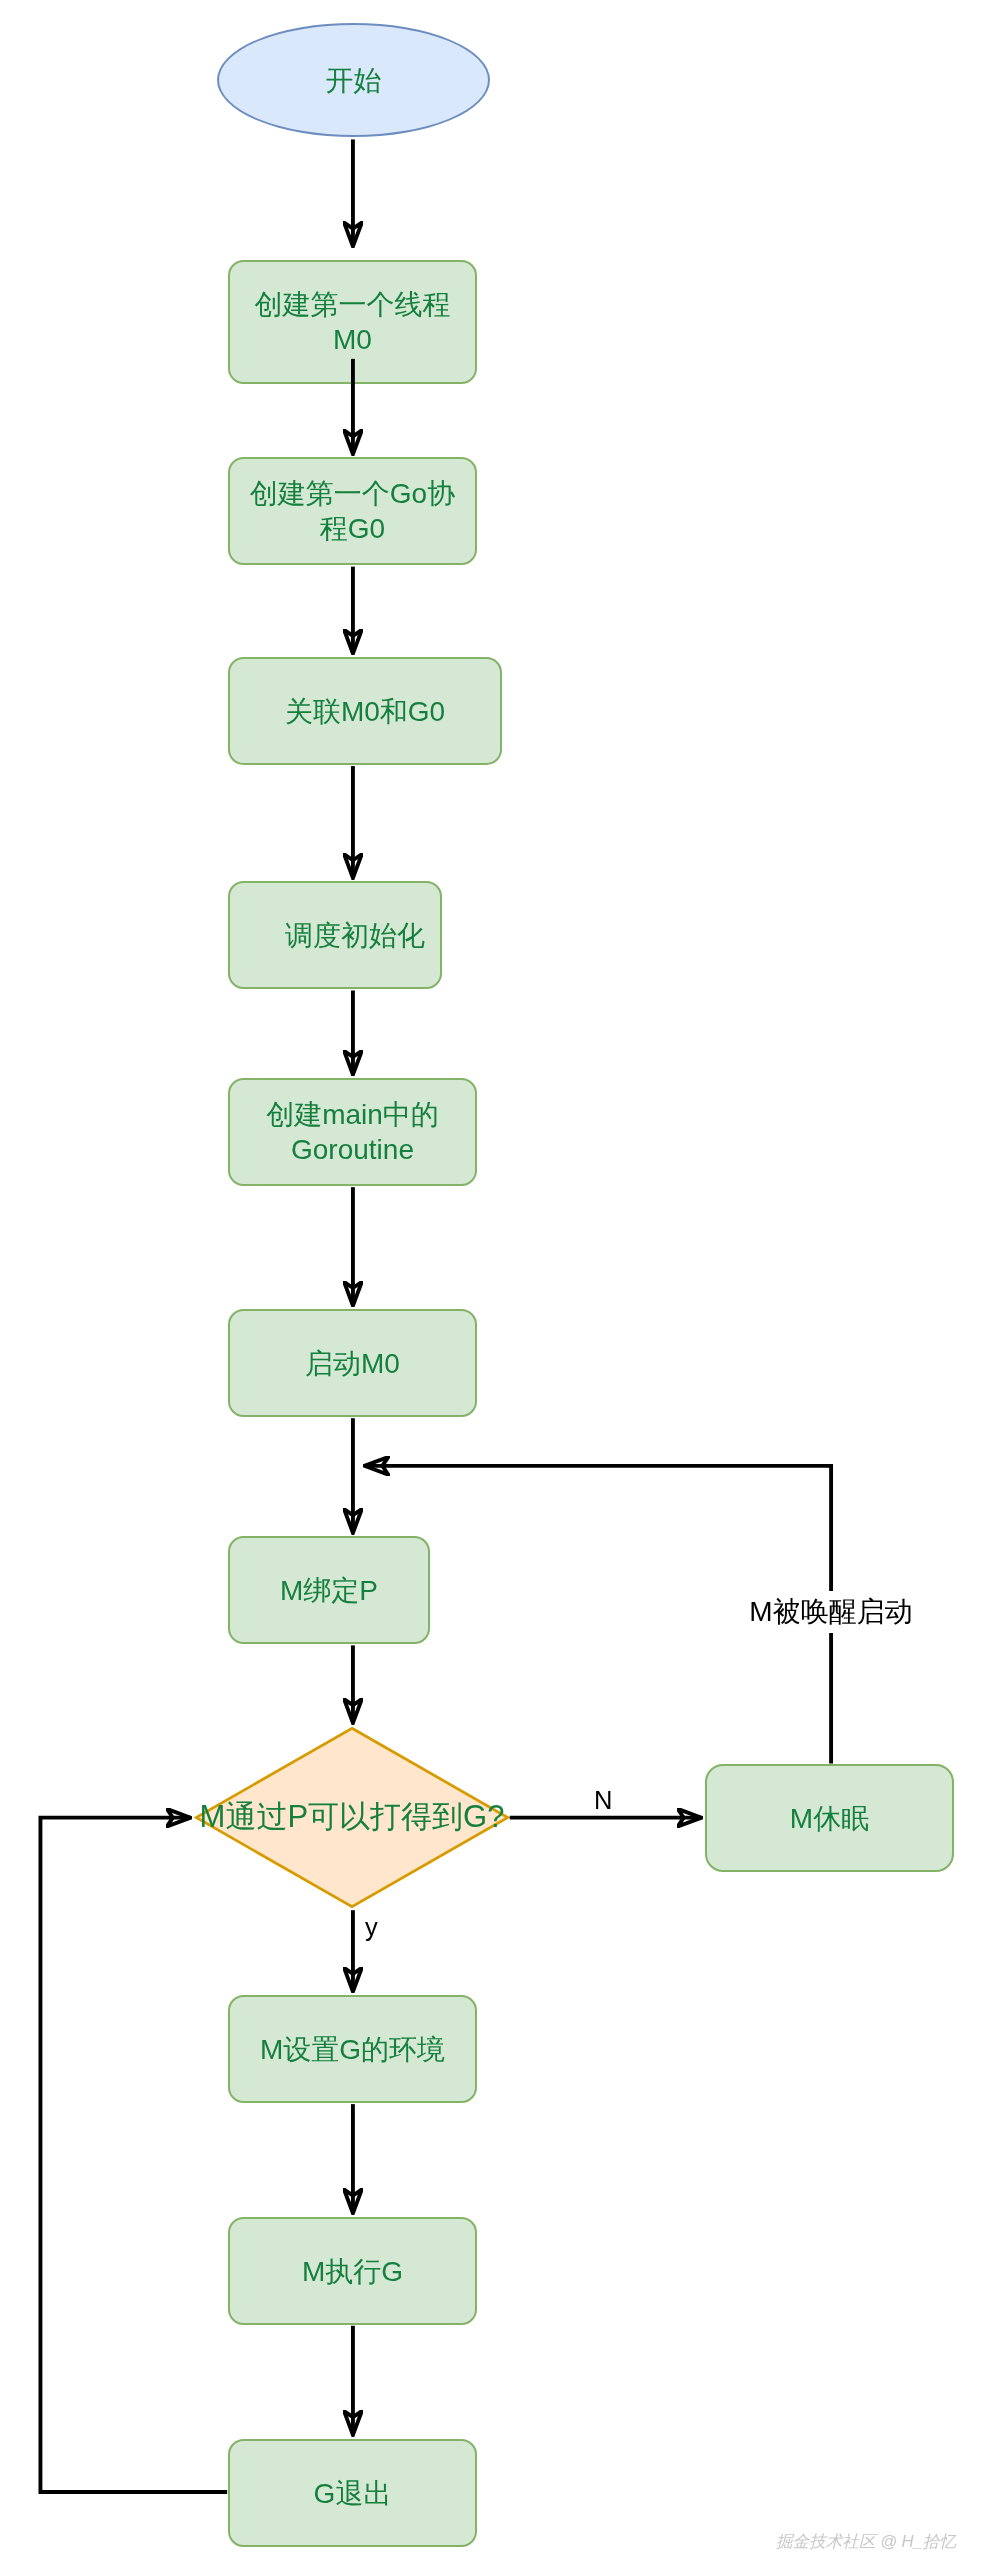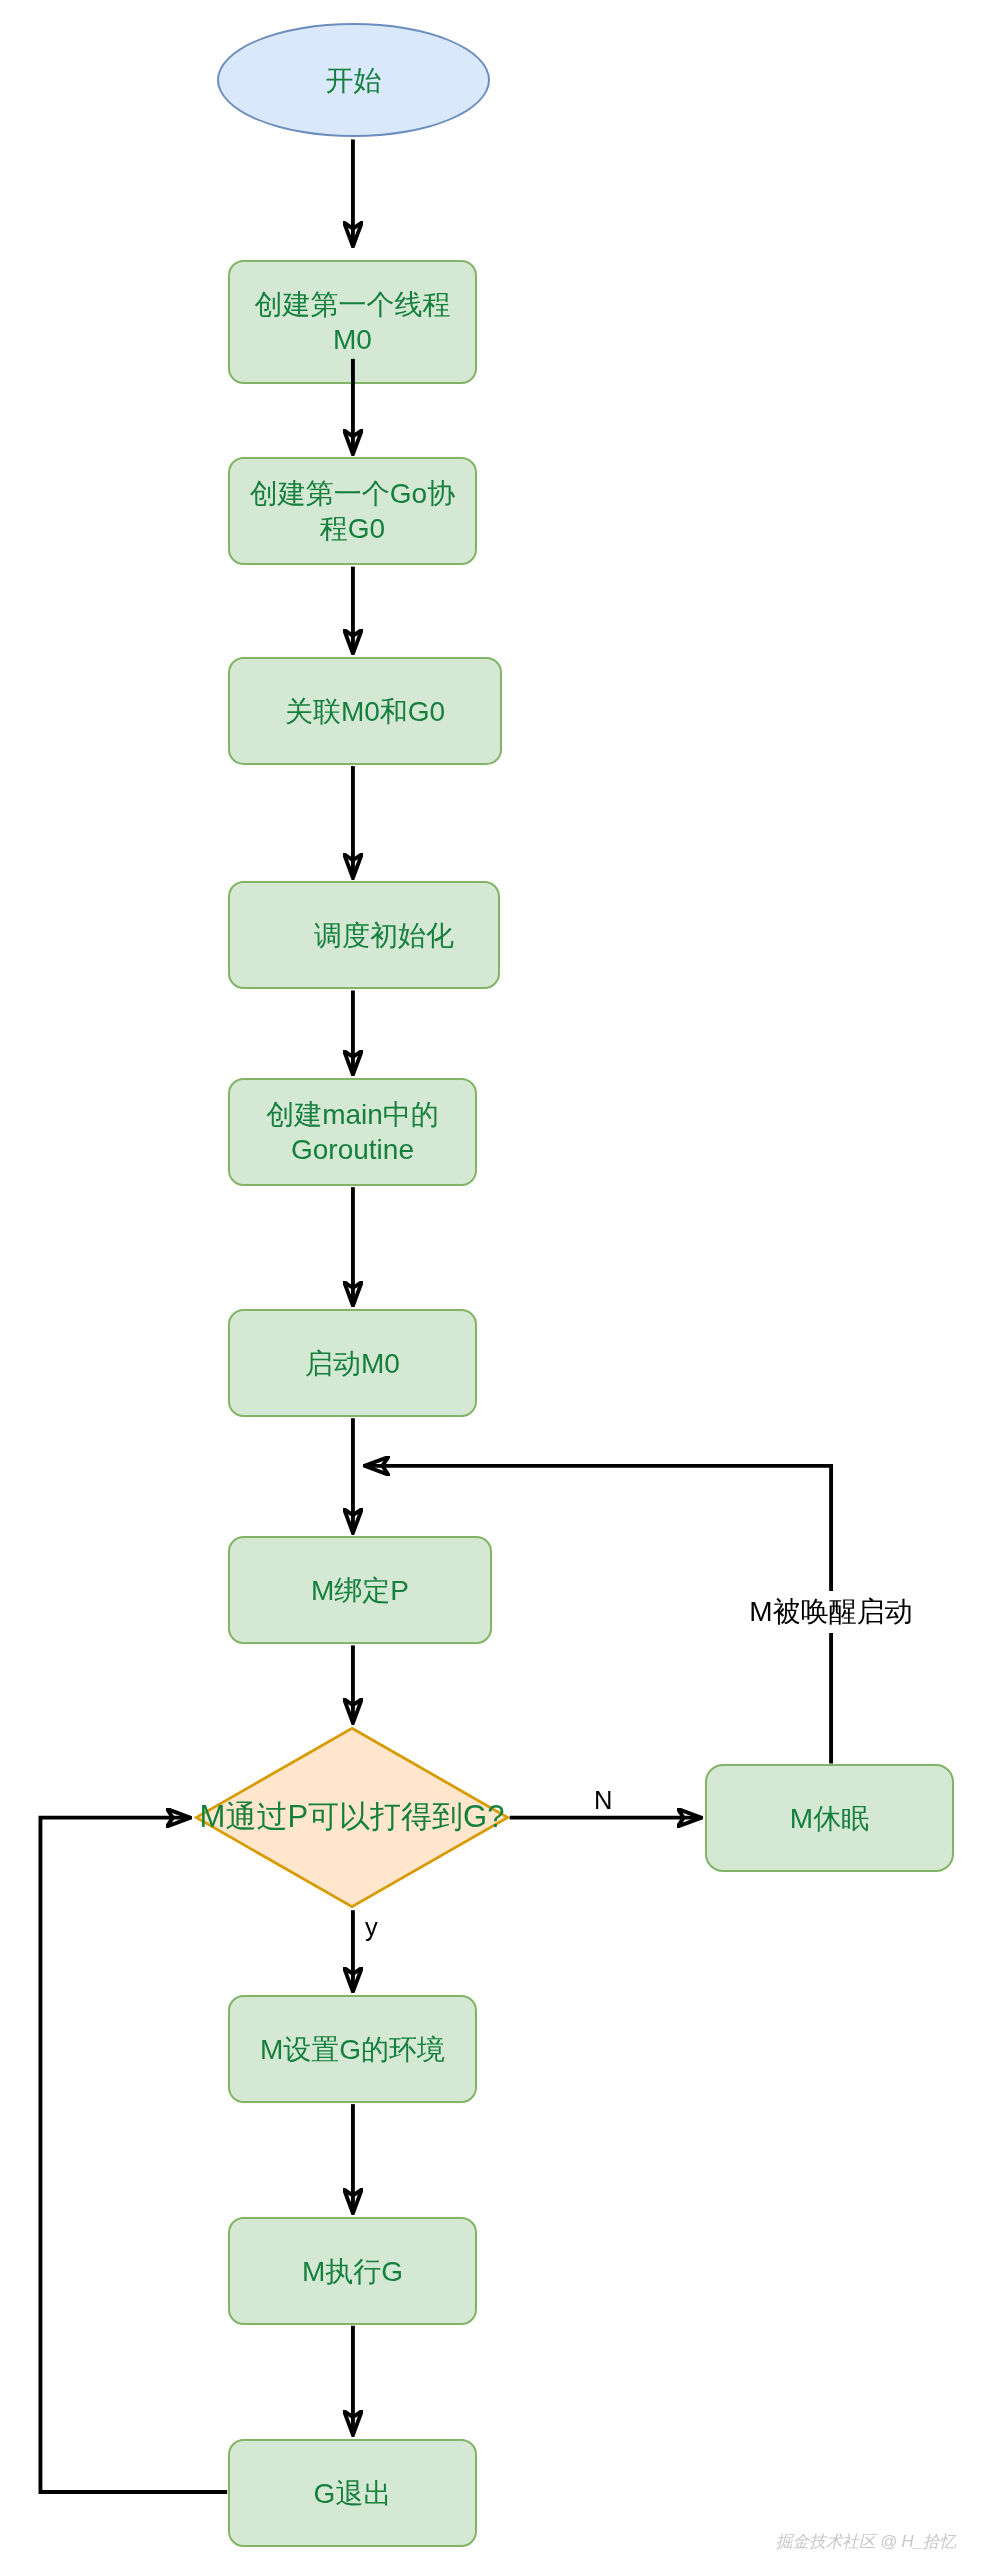--- a/index.html
+++ b/index.html
@@ -62,33 +62,33 @@
   </div>
 
   <div class="node process" style="left:228px;top:457px;width:249px;height:108px;">
     <span>创建第一个Go协程G0</span>
   </div>
 
   <div class="node process" style="left:228px;top:657px;width:274px;height:108px;">
     <span>关联M0和G0</span>
   </div>
 
-  <div class="node process" style="left:228px;top:881px;width:272px;height:108px;padding-left:48px;">
+  <div class="node process" style="left:228px;top:881px;width:214px;height:108px;padding-left:48px;">
     <span>调度初始化</span>
   </div>
 
   <div class="node process" style="left:228px;top:1078px;width:249px;height:108px;">
     <span>创建main中的Goroutine</span>
   </div>
 
   <div class="node process" style="left:228px;top:1309px;width:249px;height:108px;text-align:center;">
     <span>启动M0</span>
   </div>
 
-  <div class="node process" style="left:228px;top:1536px;width:264px;height:108px;">
+  <div class="node process" style="left:228px;top:1536px;width:202px;height:108px;">
     <span>M绑定P</span>
   </div>
 
   <div class="node decision" style="left:194px;top:1726px;width:316px;height:183px;">
     <svg width="316" height="183" viewBox="0 0 570 330">
       <polygon class="diamond-shape" points="285,4 566,165 285,326 4,165"></polygon>
     </svg>
     <span class="dlabel">M通过P可以打得到G?</span>
   </div>
 

